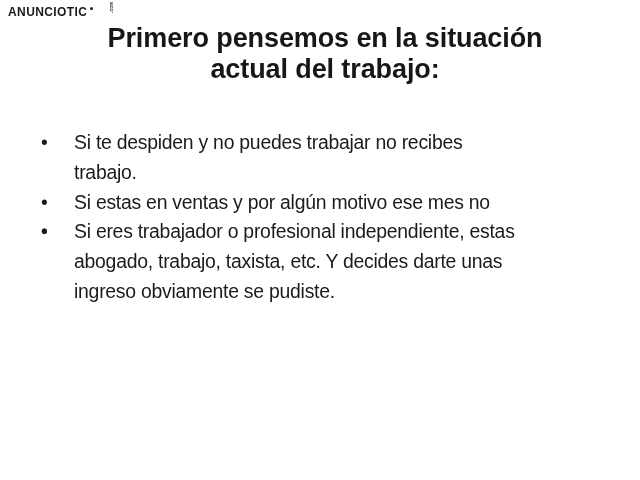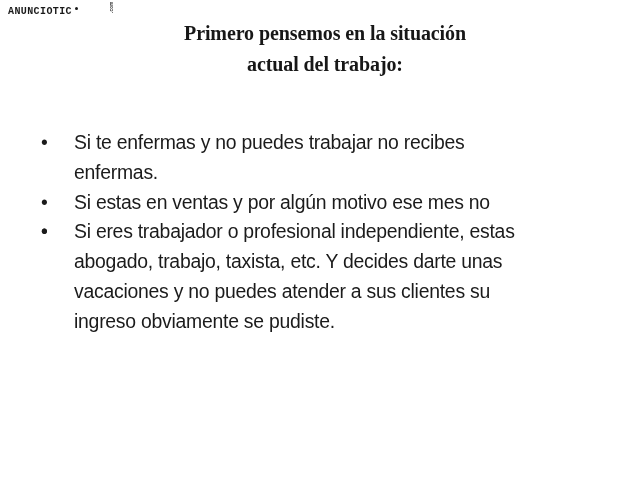--- a/index.html
+++ b/index.html
@@ -34,22 +34,22 @@
     user-select: none;
   }
   #logo .logo-row {
     position: absolute;
     left: 0;
     top: 0;
     display: flex;
     align-items: flex-start;
   }
   #logo .logo-word {
-    font-family: Liberation Mono, monospace;
-    font-size: 10px;
+    font-family: Liberation Sans, sans-serif;
+    font-size: 12px;
     font-weight: 700;
     letter-spacing: 0.4px;
     color: #1a1a1a;
     line-height: 14px;
     white-space: nowrap;
   }
   #logo .logo-dot {
     width: 3.2px;
     height: 3.2px;
     border-radius: 50%;
@@ -85,23 +85,23 @@
   #logo .logo-reflection .logo-dot  { background: #555; }
   #logo .logo-reflection .logo-tld  { color: #555; }
 
   
   #title {
     position: absolute;
     left: 90px;
     top: 5px;
     width: 470px;
     text-align: center;
-    font-family: Liberation Serif, serif;
+    font-family: Liberation Sans, sans-serif;
     font-weight: 700;
-    font-size: 20px;
+    font-size: 27px;
     line-height: 31px;
     color: #171717;
     letter-spacing: -0.1px;
   }
   #title .tline { display: block; white-space: nowrap; }
 
   
   #bullets {
     position: absolute;
     left: 36px;
@@ -155,22 +155,22 @@
   <h1 id="title">
     <span class="tline">Primero pensemos en la situación</span>
     <span class="tline">actual del trabajo:</span>
   </h1>
 
   <div id="bullets">
 
     <div class="bullet-item">
       <span class="bullet-marker">•</span>
       <span class="bullet-text">
-        <span class="wrapline">Si te enfermas y no puedes trabajar no recibes</span>
-        <span class="wrapline">enfermas.</span>
+        <span class="wrapline">Si te despiden y no puedes trabajar no recibes</span>
+        <span class="wrapline">trabajo.</span>
       </span>
     </div>
 
     <div class="bullet-item">
       <span class="bullet-marker">•</span>
       <span class="bullet-text">
         <span class="wrapline">Si estas en ventas y por algún motivo ese mes no</span>
       </span>
     </div>
 
@@ -178,20 +178,19 @@
       <span class="bullet-marker">•</span>
       <span class="bullet-text">
       </span>
     </div>
 
     <div class="bullet-item">
       <span class="bullet-marker">•</span>
       <span class="bullet-text">
         <span class="wrapline">Si eres trabajador o profesional independiente, estas</span>
         <span class="wrapline">abogado, trabajo, taxista, etc. Y decides darte unas</span>
-        <span class="wrapline">vacaciones y no puedes atender a sus clientes su</span>
         <span class="wrapline">ingreso obviamente se pudiste.</span>
       </span>
     </div>
 
   </div>
 
 </div>
 
 </body></html>

